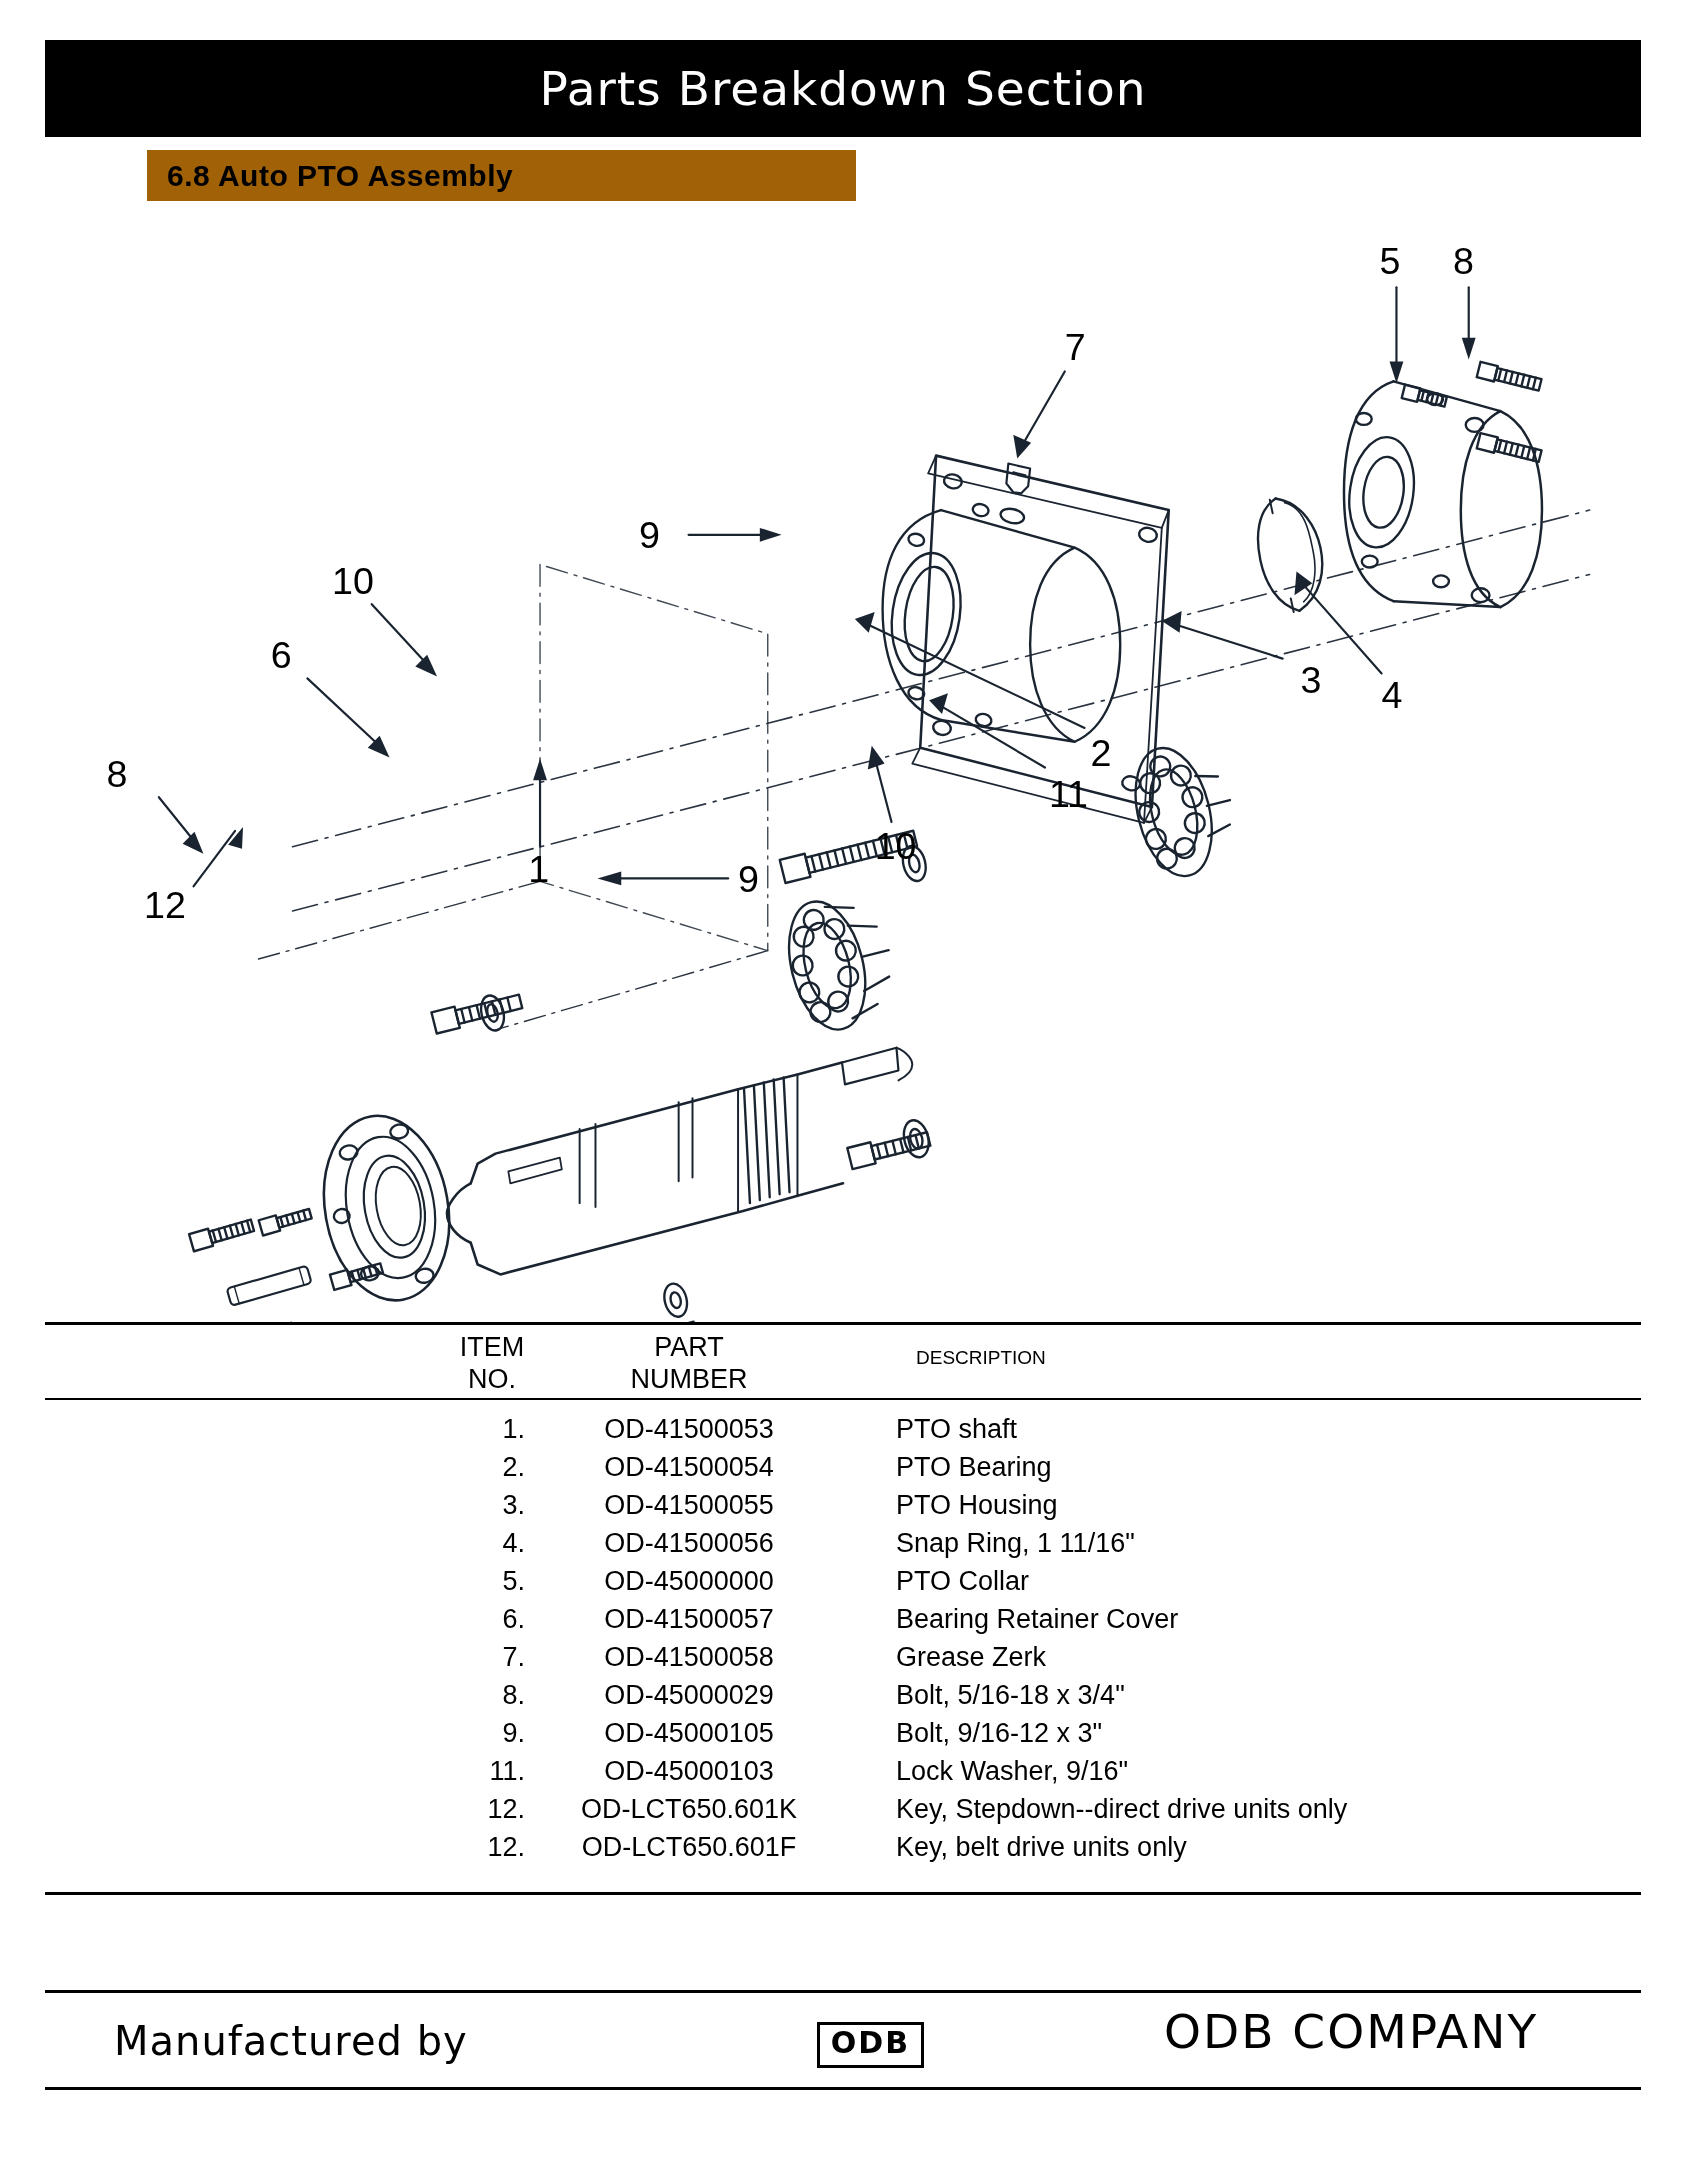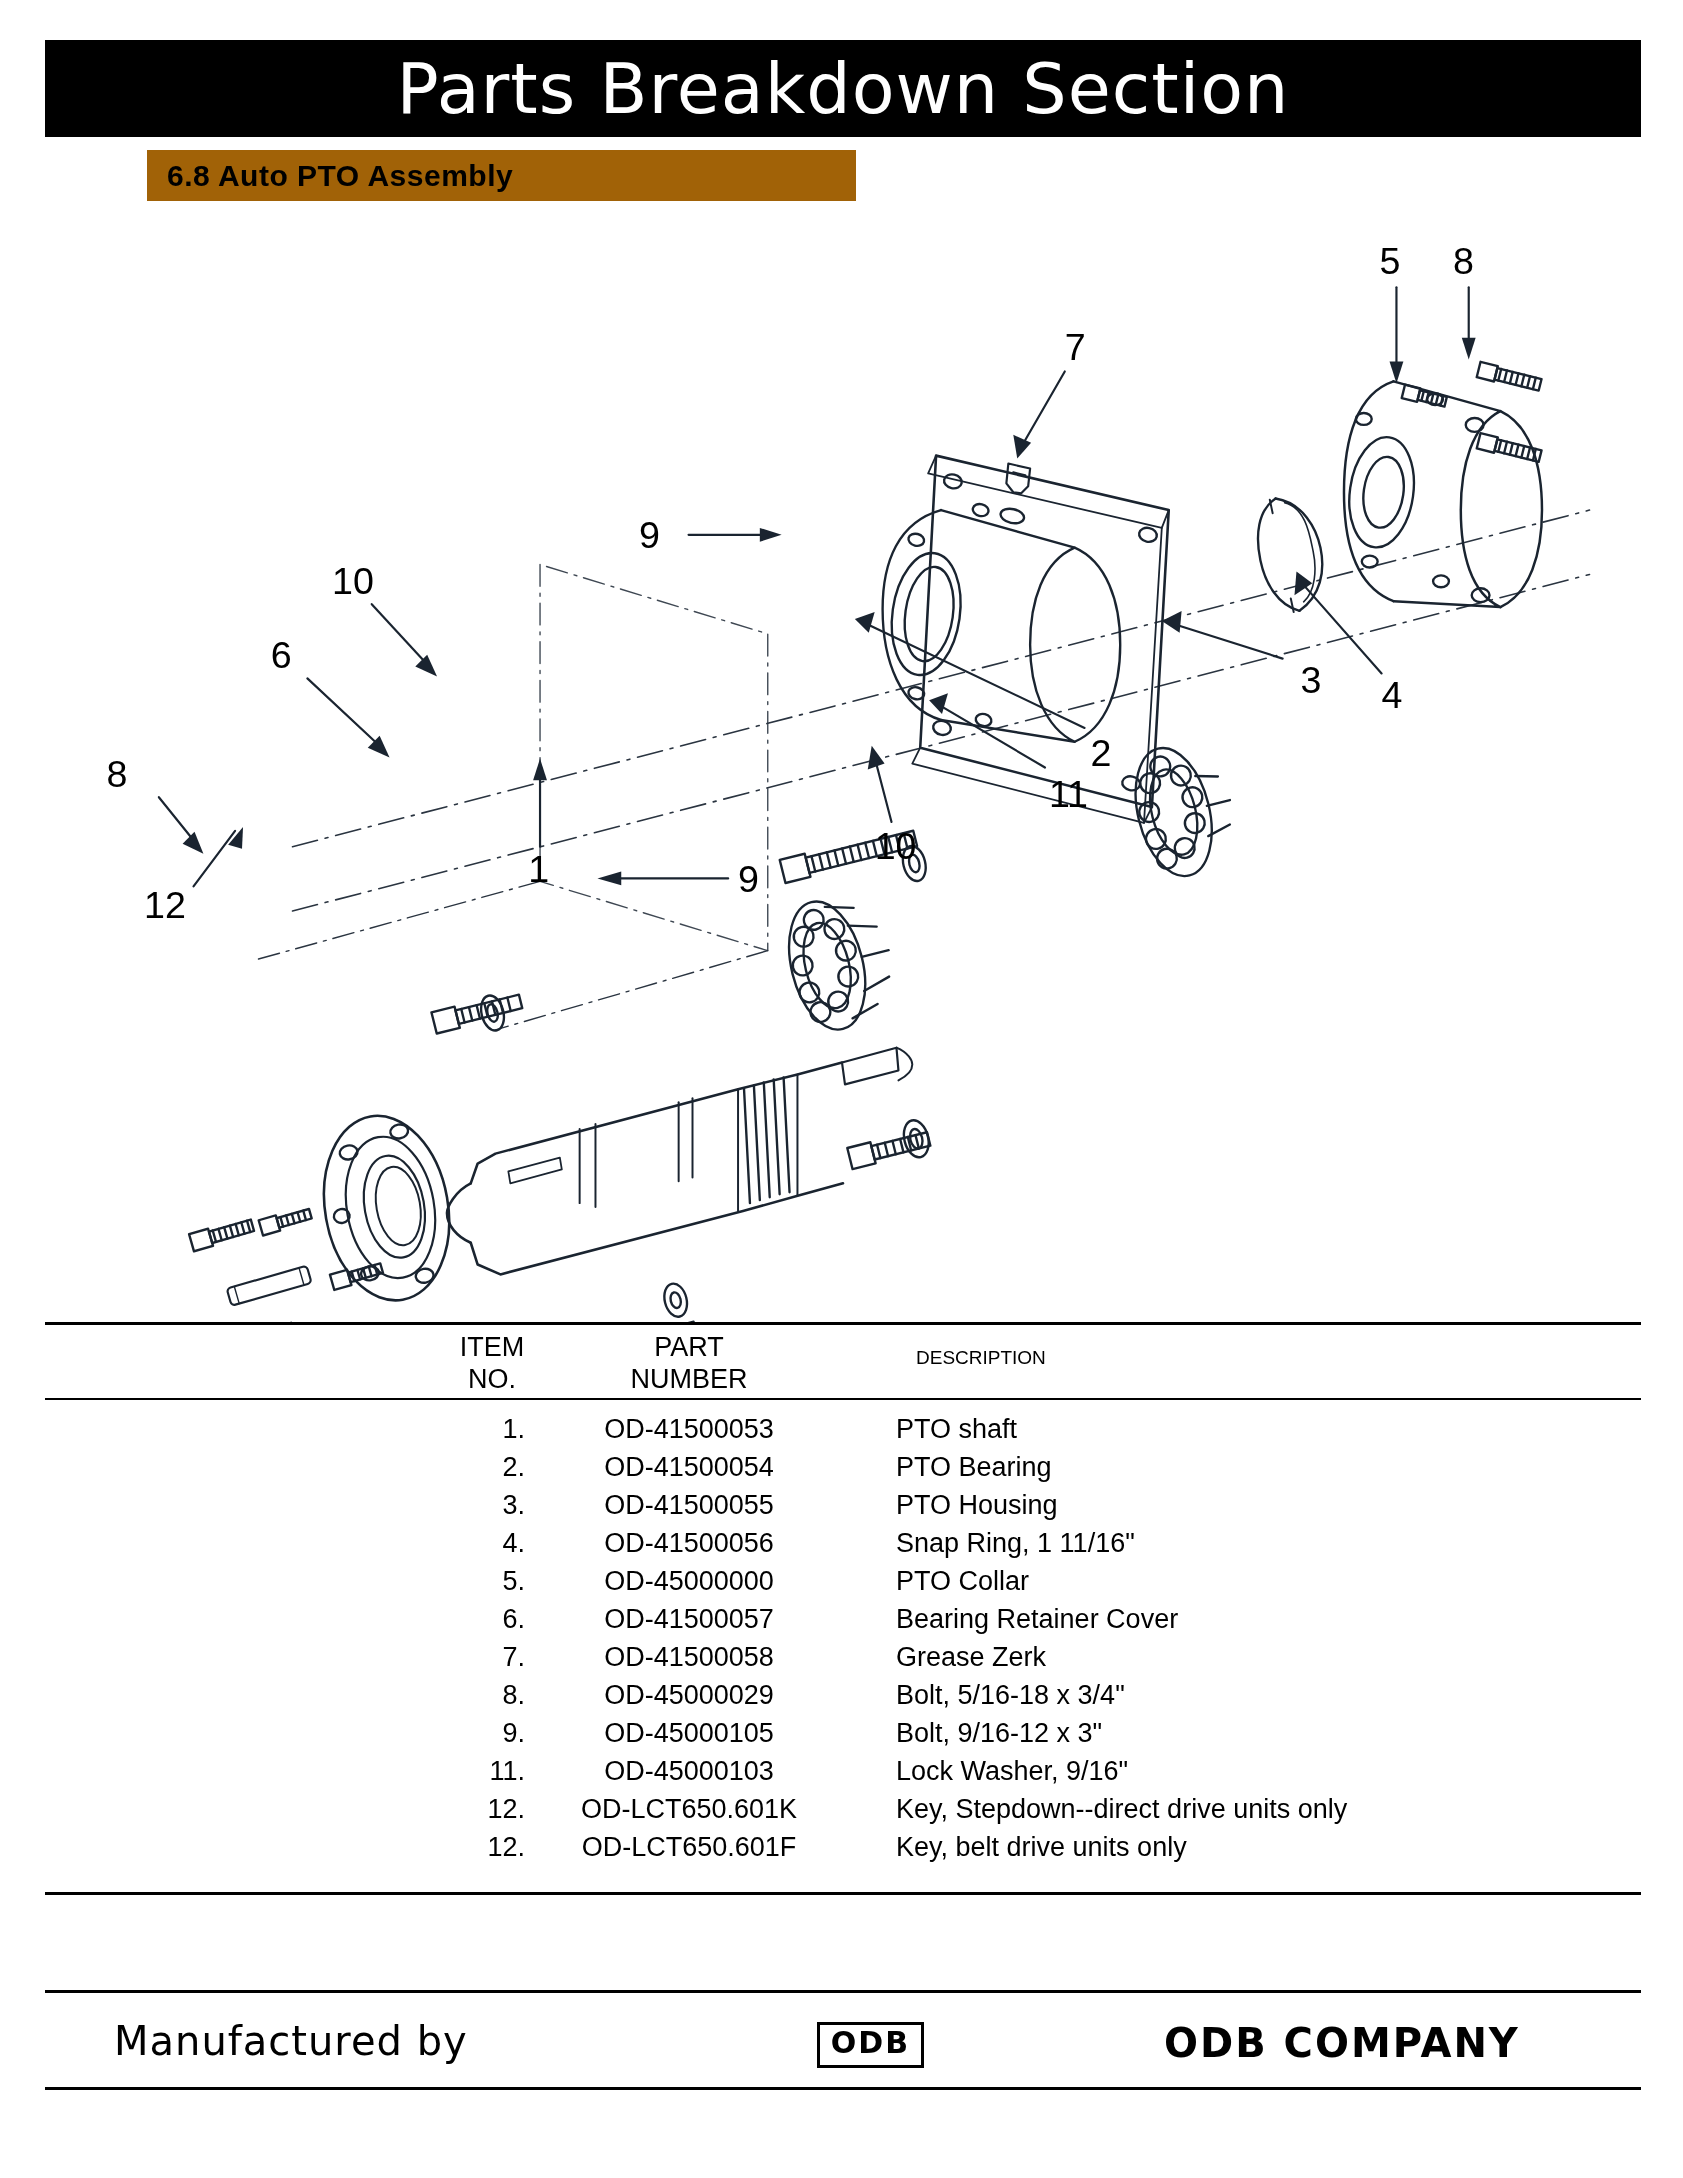--- a/index.html
+++ b/index.html
@@ -16,21 +16,21 @@
     position:absolute; left:0; top:0; width:1683px; height:2178px;
   }
   
   .title-bar {
     position:absolute; left:45px; top:40px; width:1596px; height:97px;
     background:#000000;
     display:flex; align-items:center; justify-content:center;
   }
   .title-bar .title {
     color:#ffffff;
-    font-size:70px;
+    font-size:47px;
     letter-spacing:1px;
     font-weight:400;
     font-family:"DejaVu Sans", sans-serif;
   }
   .section-tab {
     position:absolute; left:147px; top:150px; width:709px; height:51px;
     background:#a16207;
     display:flex; align-items:center;
   }
   .section-tab .section-label {
@@ -81,21 +81,21 @@
   .logo-box {
     position:absolute; left:772px; top:22px; width:107px; height:46px;
     border:3px solid #000; background:#fff;
     display:flex; align-items:flex-start; justify-content:center;
   }
   .logo-box .logo-text {
     font-size:30px; font-weight:bold; letter-spacing:2px;
     font-family:"DejaVu Sans", sans-serif;
   }
   .company {
-    position:absolute; left:1119px; top:20px; font-size:40px; font-weight:bold;
+    position:absolute; left:1119px; top:4px; font-size:47px; font-weight:normal;
     letter-spacing:2px; font-family:"DejaVu Sans", sans-serif;
   }
   .footer-rule-3 {
     position:absolute; left:45px; top:2087px; width:1596px; height:3px; background:#000;
   }
 </style>
 </head>
 <body>
 
 <div class="page">

